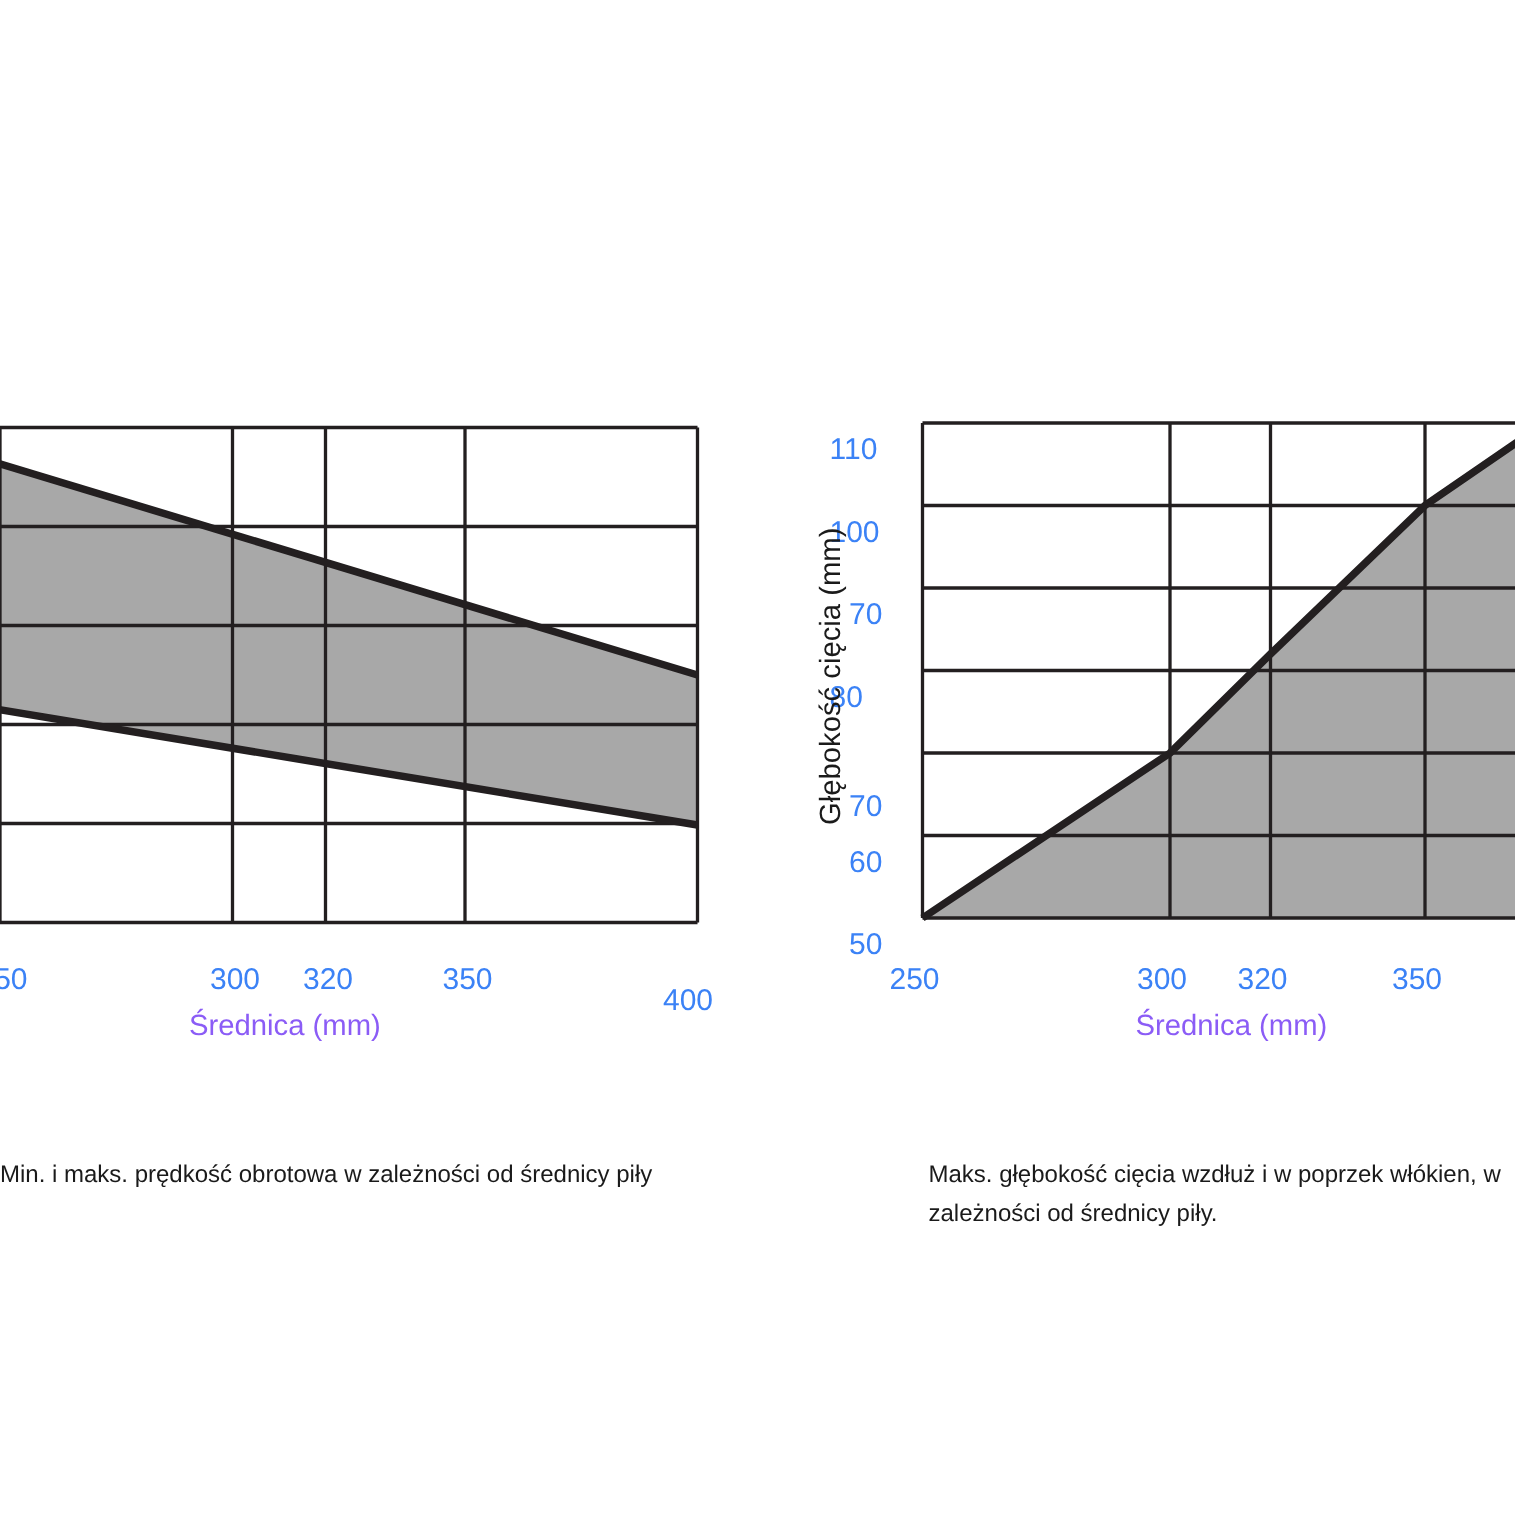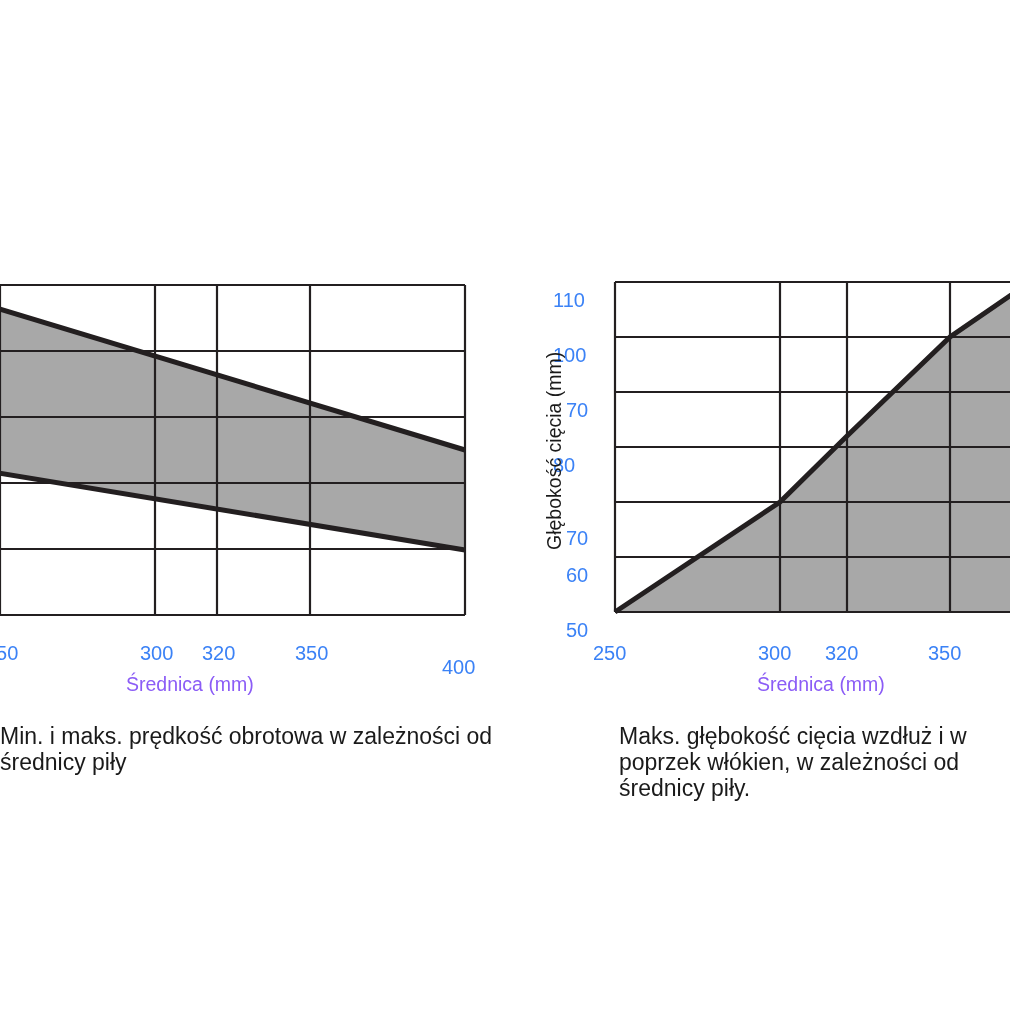--- a/index.html
+++ b/index.html
@@ -33,24 +33,25 @@
     width: 505px;
     height: 810px;
   }
 
   .plot-wrap {
     position: absolute;
   }
 
   .caption {
     position: absolute;
-    font-size: 23px;
+    font-size: 16px;
     line-height: 26px;
     color: #1a1a1a;
     white-space: pre-line;
+    margin-top: 48px;
   }
 
   .axis-title {
     position: absolute;
     font-size: 19.5px;
     color: #8b5cf6;
   }
 
   .y-axis-title {
     position: absolute;

